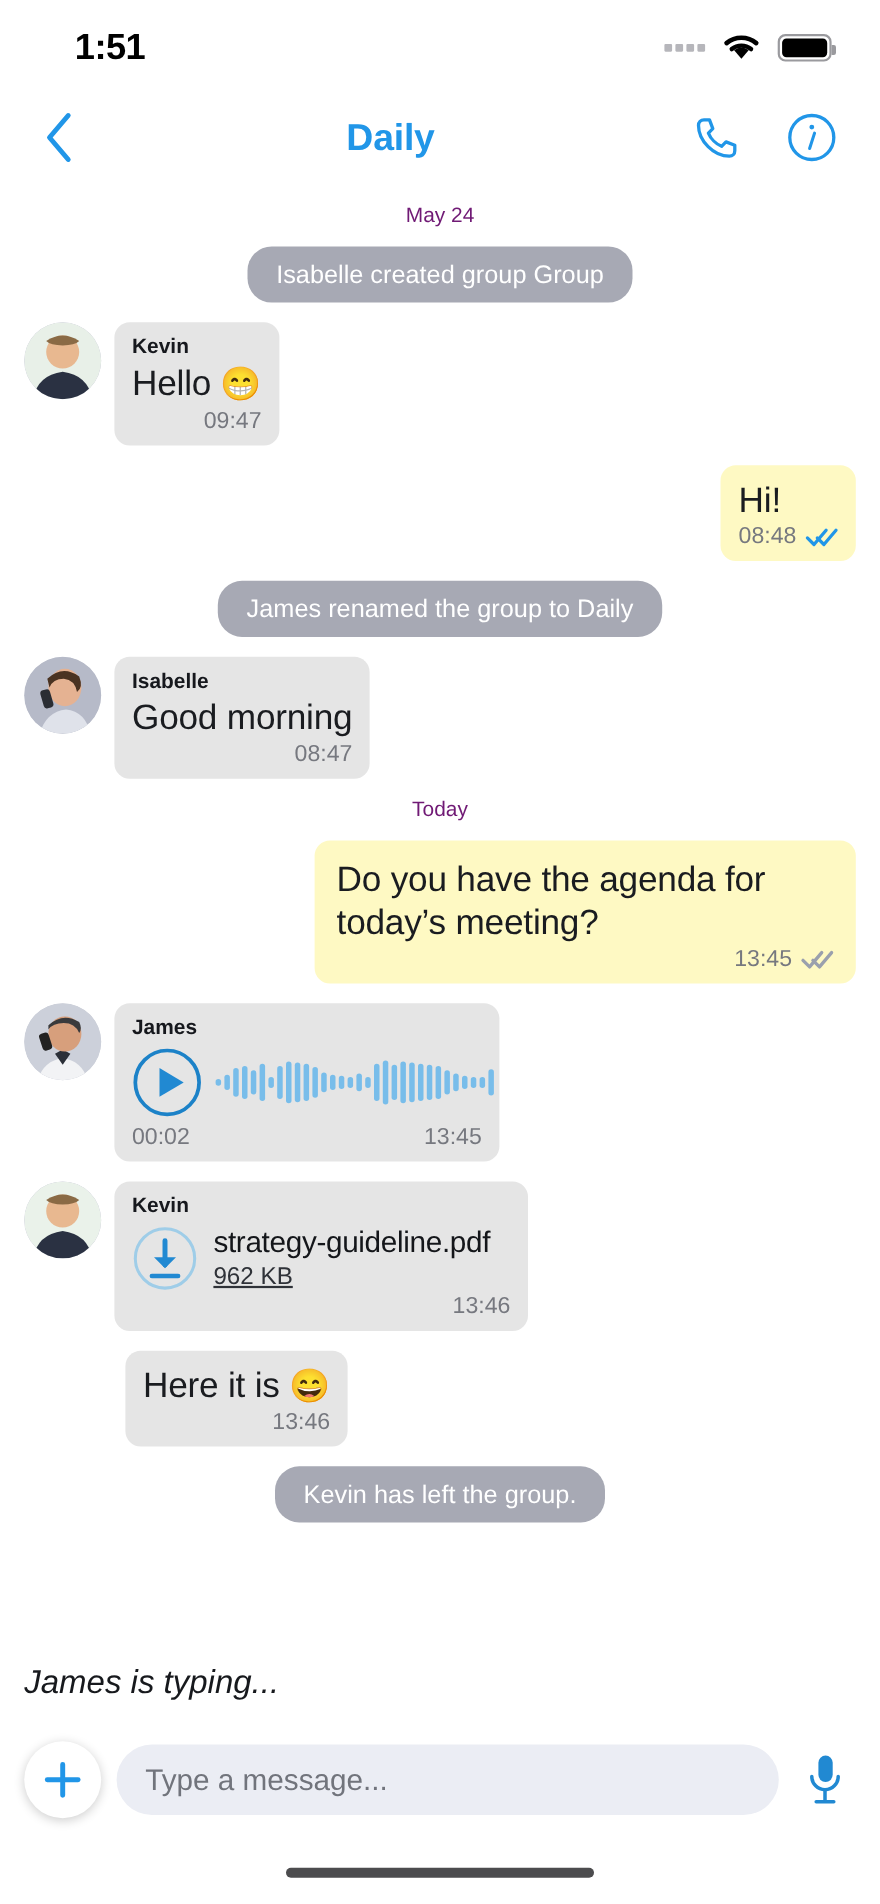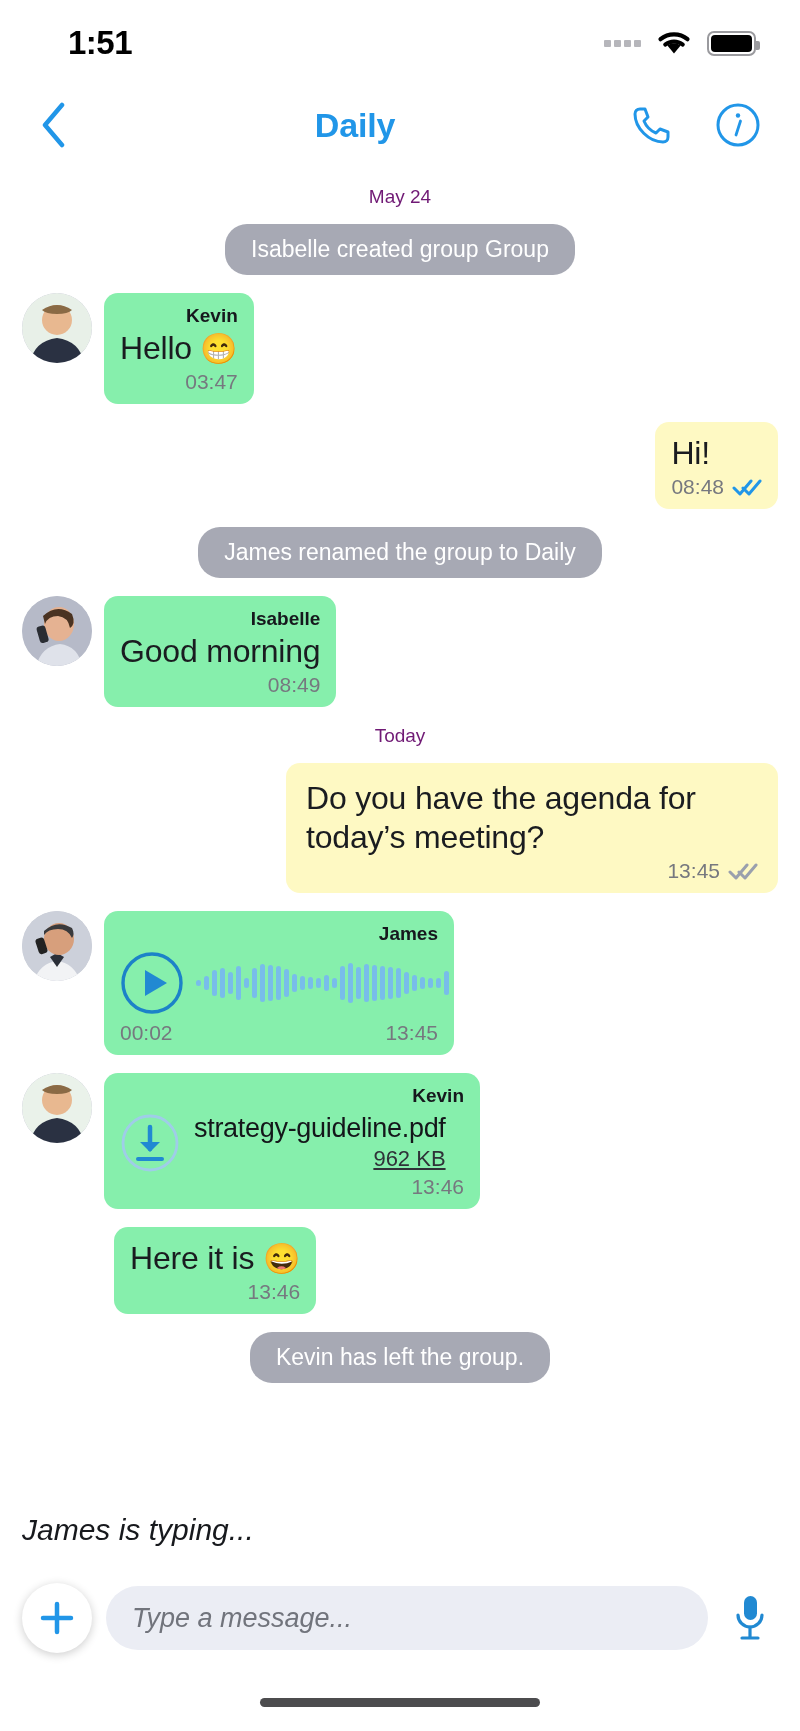--- a/index.html
+++ b/index.html
@@ -132,21 +132,21 @@
     background: #c9ccd6;
   }
   .avatar svg { display: block; width: 100%; height: 100%; }
 
   .bubble {
     border-radius: 14px;
     padding: 12px 16px 10px 16px;
     position: relative;
     max-width: 500px;
   }
-  .bubble.in { background: #86efac; text-align: right; }
+  .bubble.in { background: #e5e5e5; }
   .bubble.out { background: #fef9c3; }
 
   .sender {
     font-size: 19px;
     font-weight: bold;
     color: #16181d;
     margin-bottom: 2px;
   }
   .text {
     font-size: 32px;
@@ -213,21 +213,20 @@
     background: #ebedf4;
     border-radius: 32px;
     display: flex;
     align-items: center;
     padding: 0 26px;
     cursor: text;
   }
   .input-pill span {
     font-size: 27px;
     color: #71747c;
-    font-style: italic;
   }
   .mic-btn {
     width: 56px; height: 64px;
     flex: 0 0 56px;
     display: flex; align-items: center; justify-content: center;
     cursor: pointer;
   }
   .home-bar-wrap {
     flex: 0 0 58px;
     display: flex; align-items: center; justify-content: center;
@@ -304,21 +303,21 @@
           <path d="M8 70 q4-22 27-25 q23 3 27 25 Z" fill="#2a3142"></path>
         </svg>
       </div>
       <div class="bubble in">
         <div class="sender">Kevin</div>
         <div class="text">
           <span>Hello</span>
           <span class="emoji">😁</span>
         </div>
         <div class="meta">
-          <span>03:47</span>
+          <span>09:47</span>
         </div>
       </div>
     </div>
 
     <div class="msg-row out">
       <div class="bubble out">
         <div class="text">Hi!</div>
         <div class="meta">
           <span>08:48</span>
           <span class="ticks">
@@ -342,21 +341,21 @@
           <path d="M14 70 q6-20 24-22 q18 2 22 22 Z" fill="#dfe2ea"></path>
           <ellipse cx="37" cy="28" rx="15" ry="17" fill="#e5b292"></ellipse>
           <path d="M21 20 q14-13 29-2 q4 10-2 14 q-2-11-12-12 q-10 0-13 8 Z" fill="#4a3322"></path>
           <rect x="16" y="30" width="9" height="17" rx="3" fill="#2a2d33" transform="rotate(-16 20 38)"></rect>
         </svg>
       </div>
       <div class="bubble in">
         <div class="sender">Isabelle</div>
         <div class="text">Good morning</div>
         <div class="meta">
-          <span>08:49</span>
+          <span>08:47</span>
         </div>
       </div>
     </div>
 
     <div class="day-sep">Today</div>
 
     <div class="msg-row out">
       <div class="bubble out" style="max-width:492px;padding:16px 20px 10px 20px;">
         <div class="text">Do you have the agenda for today’s meeting?</div>
         <div class="meta">

